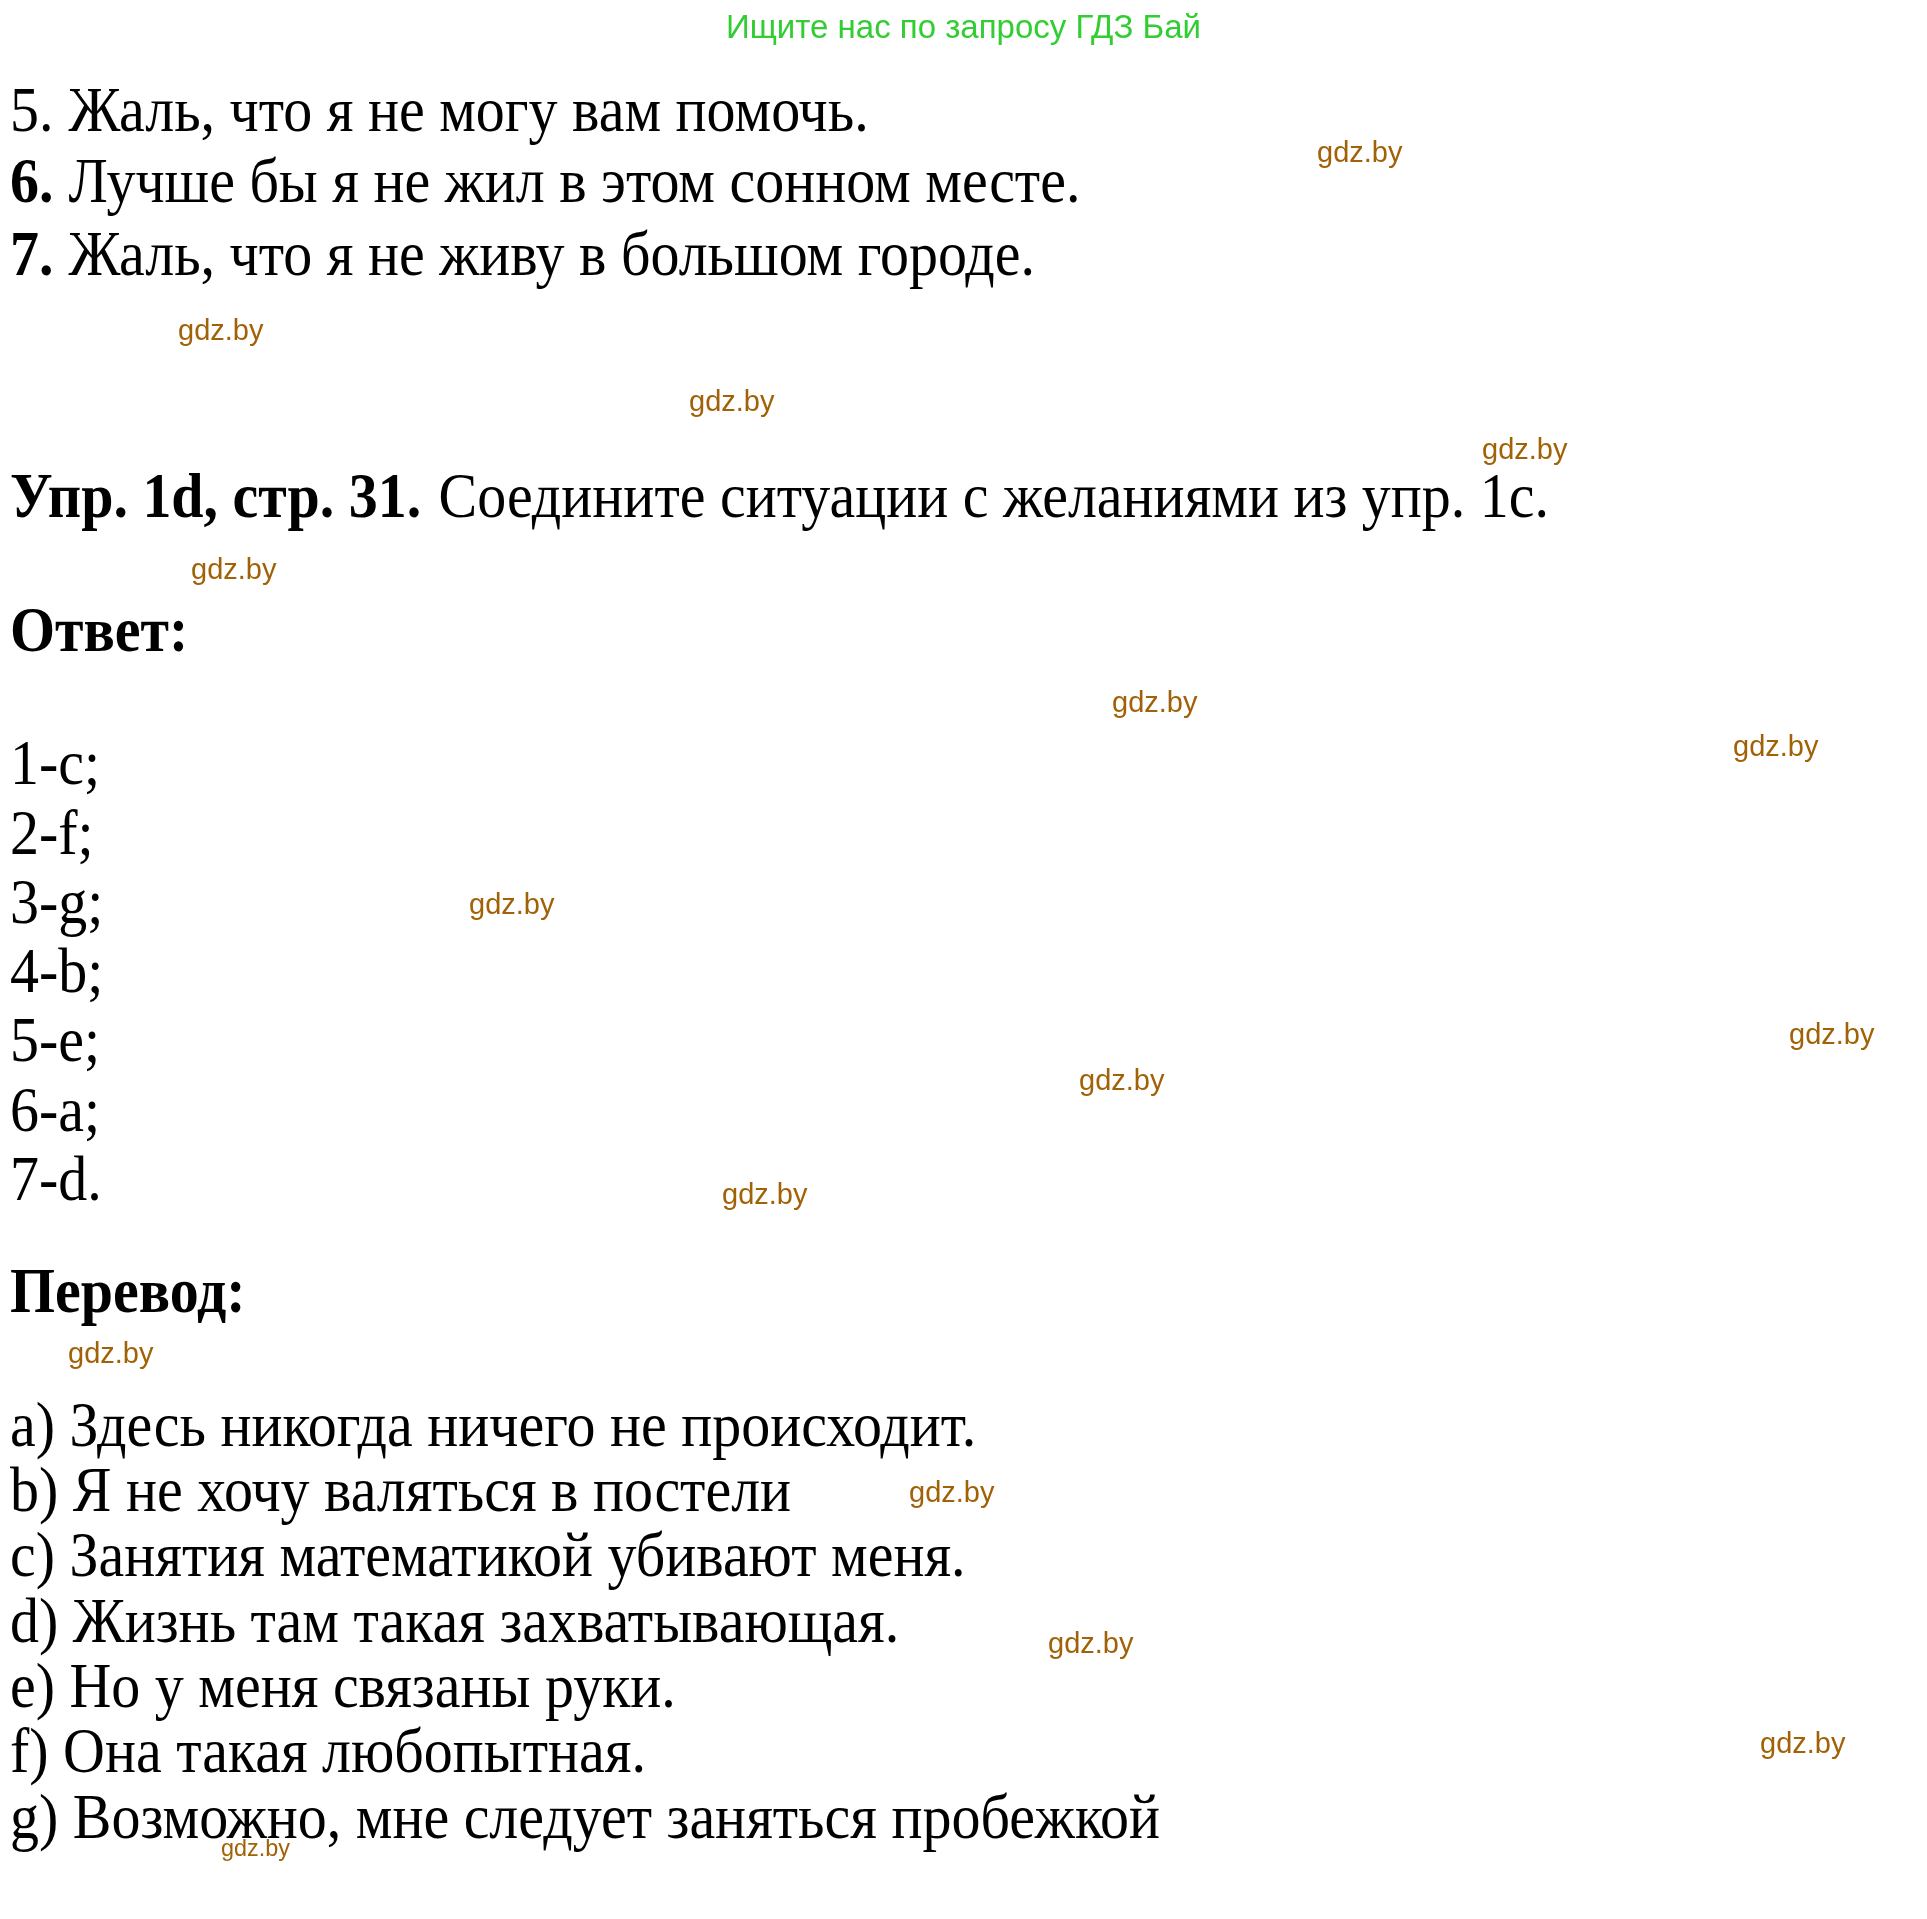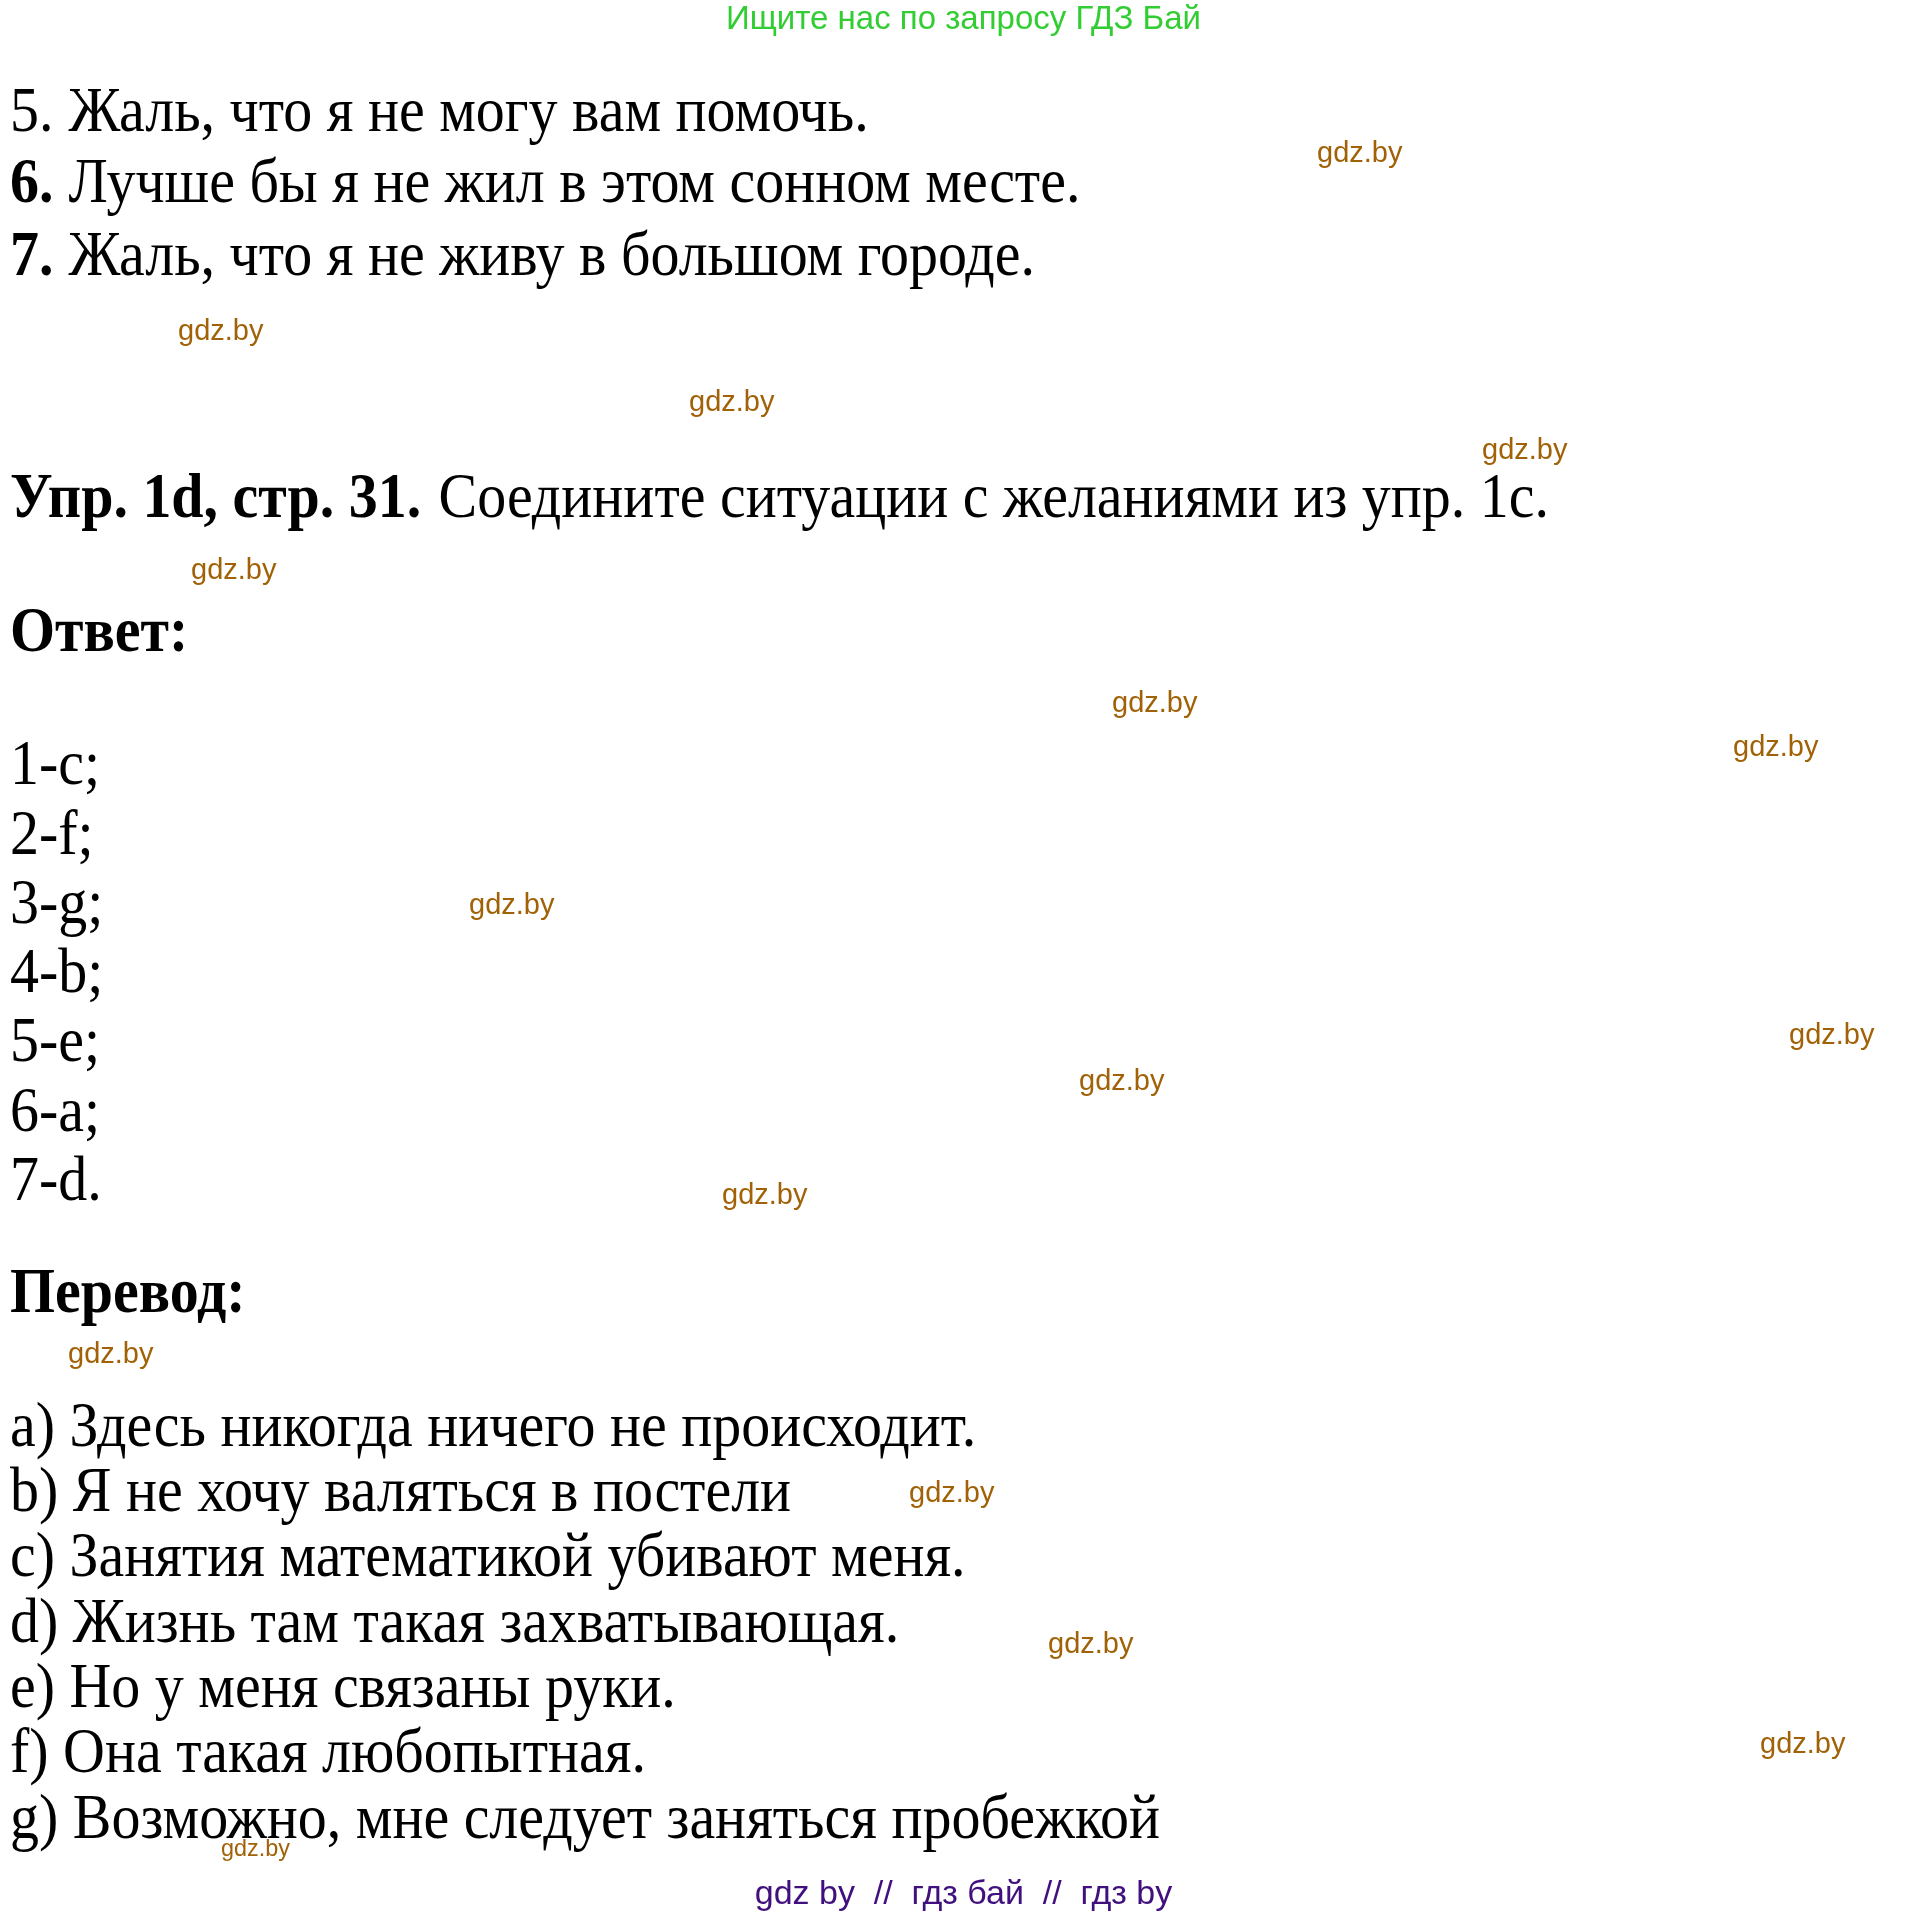--- a/index.html
+++ b/index.html
@@ -30,21 +30,21 @@
     position:absolute;
     font-family:"Liberation Sans", sans-serif;
     font-size:29px;
     line-height:1.15;
     color:#a16207;
     white-space:nowrap;
   }
   .wm.small{font-size:23.4px;}
   .green-header{
     position:absolute;
-    top:0;left:0;width:100%;
+    top:9px;left:0;width:100%;
     text-align:center;
     font-family:"Liberation Sans", sans-serif;
     font-size:33px;
     line-height:1.1;
     color:#32cd32;
     white-space:pre;
   }
   .purple-footer{
     position:absolute;
     top:1874px;left:0;width:100%;
@@ -97,16 +97,15 @@
   <span class="wm" style="left:469px;top:888px">gdz.by</span>
   <span class="wm" style="left:1789px;top:1018px">gdz.by</span>
   <span class="wm" style="left:1079px;top:1064px">gdz.by</span>
   <span class="wm" style="left:722px;top:1178px">gdz.by</span>
   <span class="wm" style="left:68px;top:1337px">gdz.by</span>
   <span class="wm" style="left:909px;top:1476px">gdz.by</span>
   <span class="wm" style="left:1048px;top:1627px">gdz.by</span>
   <span class="wm" style="left:1760px;top:1727px">gdz.by</span>
   <span class="wm small" style="left:221px;top:1835px">gdz.by</span>
 
-  <div class="purple-footer">gdz by  //  гдз бай  //  гдз by</div>
 
 </div>
 
 
 </body></html>

